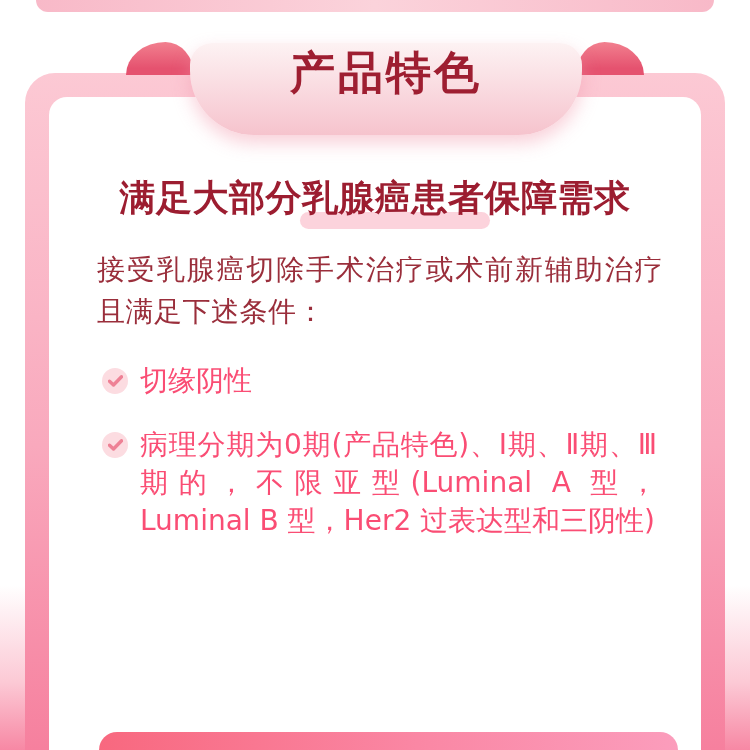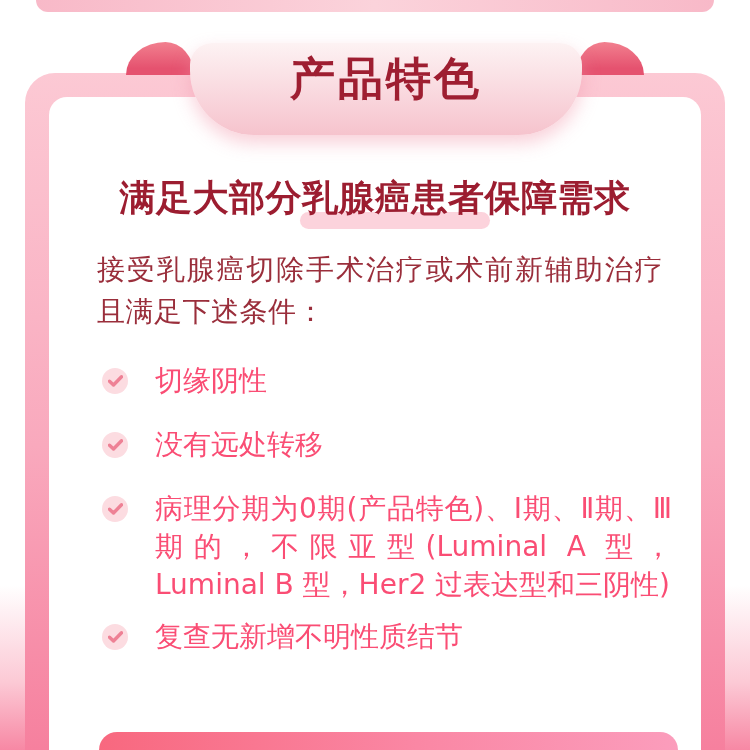--- a/index.html
+++ b/index.html
@@ -37,21 +37,21 @@
     z-index:3;
   }
   .curl.left  { left:126px; border-radius:58% 42% 0 0 / 100% 100% 0 0; }
   .curl.right { left:576px; border-radius:42% 58% 0 0 / 100% 100% 0 0; }
   
   .ribbon {
     position:absolute; left:190px; top:43px; width:392px; height:92px;
     border-radius:22px 22px 64px 64px;
     background:linear-gradient(180deg,#fdf2f3 0%,#fadde2 45%,#f6c3cd 100%);
     box-shadow:0 8px 18px rgba(242,150,170,0.45);
-    display:flex; align-items:center; justify-content:center;
+    display:flex; justify-content:center;
     padding-bottom:20px;
     z-index:4;
   }
   .ribbon-label {
     font-size:45px; font-weight:800; letter-spacing:3px;
     color:#9e1e31;
   }
   
   .headline-wrap {
     position:absolute; left:0; top:174px; width:750px; text-align:center; z-index:5;
@@ -82,21 +82,21 @@
     display:flex; align-items:flex-start; margin-bottom:26px;
   }
   .check-item.tight { margin-bottom:14px; }
   .check-badge {
     flex:0 0 26px; width:26px; height:26px; margin-top:6px;
     border-radius:50%; background:#fcdce1;
     display:flex; align-items:center; justify-content:center;
   }
   .check-badge svg { display:block; }
   .check-text {
-    margin-left:27px; width:517px;
+    margin-left:12px; width:517px;
     font-size:28px; line-height:38px; font-weight:500;
     color:#fa4d74; text-align:justify;
   }
   
   .next-card {
     position:absolute; left:99px; top:732px; width:579px; height:18px;
     border-radius:26px 26px 0 0;
     background:linear-gradient(90deg,#f8687f 0%,#fa87a4 55%,#fb9dbc 100%);
     z-index:5;
   }
@@ -124,39 +124,23 @@
 
 <ul class="checklist">
   <li class="check-item">
     <span class="check-badge">
       <svg width="15" height="12" viewBox="0 0 15 12">
           <path d="M1.5 6.2 L5.5 10 L13.5 1.8" fill="none" stroke="#ee8195" stroke-width="3.4" stroke-linecap="round" stroke-linejoin="round"></path>
         </svg>
     </span>
     <span class="check-text">切缘阴性</span>
   </li>
-  <li class="check-item">
-    <span class="check-badge">
-      <svg width="15" height="12" viewBox="0 0 15 12">
-          <path d="M1.5 6.2 L5.5 10 L13.5 1.8" fill="none" stroke="#ee8195" stroke-width="3.4" stroke-linecap="round" stroke-linejoin="round"></path>
-        </svg>
-    </span>
-    <span class="check-text">没有远处转移</span>
-  </li>
   <li class="check-item tight">
     <span class="check-badge">
       <svg width="15" height="12" viewBox="0 0 15 12">
           <path d="M1.5 6.2 L5.5 10 L13.5 1.8" fill="none" stroke="#ee8195" stroke-width="3.4" stroke-linecap="round" stroke-linejoin="round"></path>
         </svg>
     </span>
     <span class="check-text">病理分期为0期(产品特色)、Ⅰ期、Ⅱ期、Ⅲ期的，不限亚型(Luminal A 型，Luminal B 型，Her2 过表达型和三阴性)</span>
   </li>
-  <li class="check-item">
-    <span class="check-badge">
-      <svg width="15" height="12" viewBox="0 0 15 12">
-          <path d="M1.5 6.2 L5.5 10 L13.5 1.8" fill="none" stroke="#ee8195" stroke-width="3.4" stroke-linecap="round" stroke-linejoin="round"></path>
-        </svg>
-    </span>
-    <span class="check-text">复查无新增不明性质结节</span>
-  </li>
 </ul>
 
 <div class="next-card"></div>
 
 </body></html>

